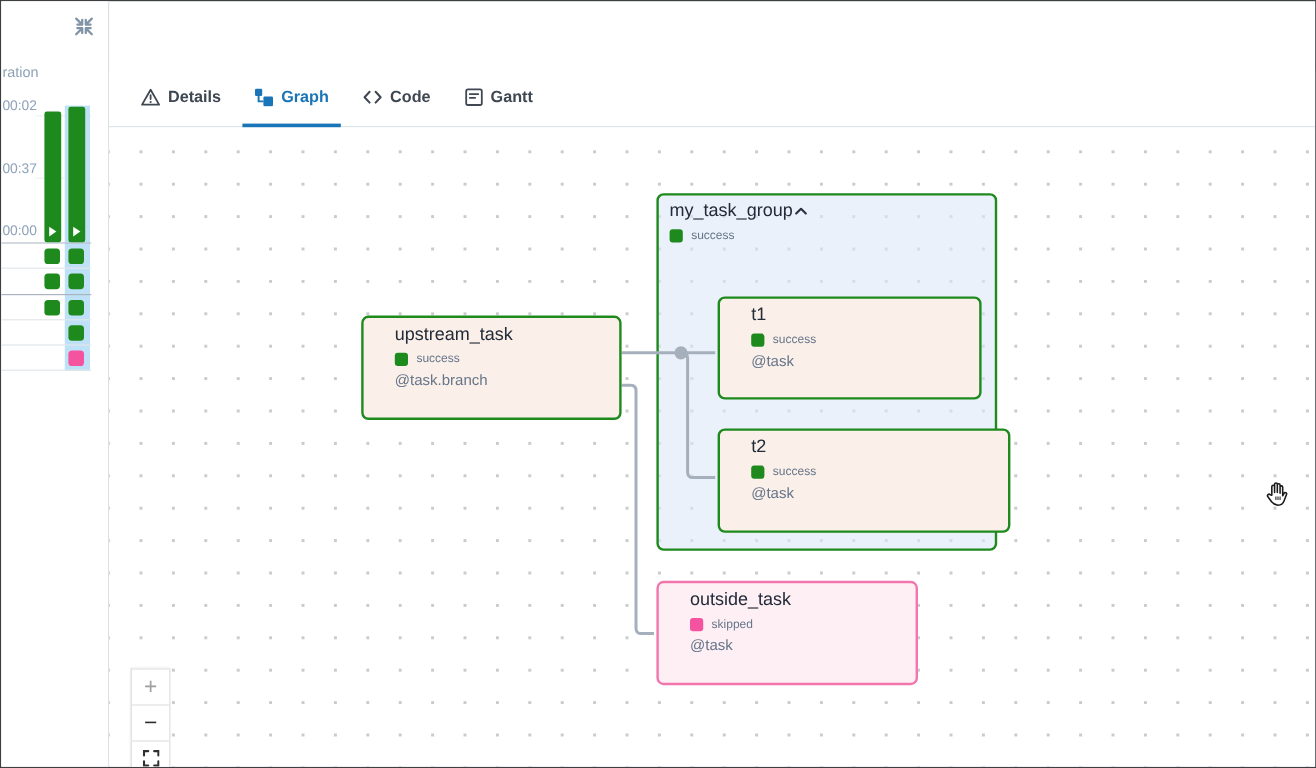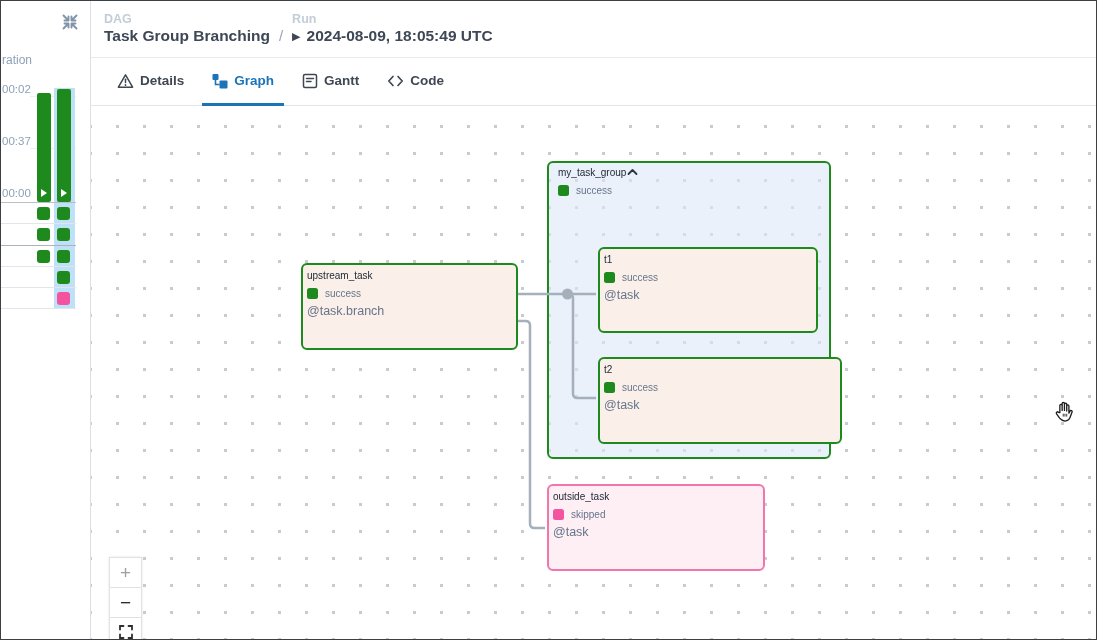--- a/index.html
+++ b/index.html
@@ -52,27 +52,27 @@
 
   
   .canvas{position:absolute;left:90px;top:106px;right:0;bottom:0;background:#fff;
     background-image:radial-gradient(circle,#c8cbd0 1.5px,transparent 1.6px);
     background-size:27px 27px;background-position:13px 6px;cursor:grab}
   .glayer{position:absolute;inset:0;pointer-events:none}
   .glayer > *{pointer-events:auto}
   .edges{position:absolute;inset:0;pointer-events:none}
 
   .tgroup{position:absolute;left:546px;top:160px;width:284px;height:298px;background:var(--groupfill);border:2px solid var(--success);border-radius:6px;padding:4px 9px;cursor:pointer}
-  .node{position:absolute;background:var(--peach);border:2px solid var(--success);border-radius:6px;padding:5px 4px;cursor:pointer}
+  .node{position:absolute;background:var(--peach);border:2px solid var(--success);border-radius:6px;padding:5px 26px;cursor:pointer}
   .node.pink{background:var(--pinkfill);border-color:var(--pink-border)}
   .n-upstream{left:300px;top:262px;width:217px;height:87px}
   .n-t1{left:597px;top:246px;width:220px;height:86px}
   .n-t2{left:597px;top:356px;width:244px;height:87px}
   .n-outside{left:546px;top:483px;width:218px;height:87px}
-  .node-title{font-size:10px;font-weight:500;color:#222b38;margin-bottom:7px;display:flex;align-items:flex-start;gap:1px}
+  .node-title{font-size:15px;font-weight:500;color:#222b38;margin-bottom:7px;display:flex;align-items:flex-start;gap:1px}
   .status-row{display:flex;gap:7px;font-size:10px;color:var(--muted);margin-bottom:5px}
   .status-dot{width:11px;height:11px;border-radius:2.5px;flex:none}
   .status-dot.success{background:var(--success)}
   .status-dot.skipped{background:var(--skipped)}
   .operator{font-size:12.5px;color:var(--muted)}
 
   
   .zoom-controls{position:absolute;left:108px;top:556px;width:33px;box-shadow:0 0 2px rgba(0,0,0,.12)}
   .zbtn{width:33px;height:30px;background:#fff;border:1px solid #e2e2e2;border-bottom:none;display:flex;align-items:center;justify-content:center;font-size:19px;color:#2f2f2f;cursor:pointer}
   .zbtn:last-child{border-bottom:1px solid #e2e2e2}
@@ -124,36 +124,20 @@
           <span class="sq empty"></span>
           <span class="sq success"></span>
         </div>
         <div class="grid-row">
           <span class="sq empty"></span>
           <span class="sq skipped"></span>
         </div>
       </div>
   </div>
 
-  <div class="header">
-    <div class="crumbs">
-      <div class="crumb">
-        <div class="mini">DAG</div>
-        <div class="big">Task Group Branching</div>
-      </div>
-      <div class="slash">/</div>
-      <div class="crumb">
-        <div class="mini">Run</div>
-        <div class="big">
-          <span class="run-tri">▶</span>
-          <span>2024-08-09, 18:05:49 UTC</span>
-        </div>
-      </div>
-    </div>
-  </div>
 
   <div class="tabbar">
     <div class="tab">
       <span>
         <svg width="17" height="16" viewBox="0 0 17 16" fill="none" stroke="#3f4752" stroke-width="1.5" stroke-linejoin="round">
           <path d="M8.5 1.8 L15.6 14.2 H1.4 Z"></path>
             <path d="M8.5 6.2 v3.4" stroke-linecap="round"></path>
             <circle cx="8.5" cy="12" r="0.9" fill="#3f4752" stroke="none"></circle>
         </svg>
       </span>
@@ -164,34 +148,34 @@
         <svg width="16" height="16" viewBox="0 0 16 16" fill="#1a74b8">
           <rect x="0.5" y="1" width="6" height="6" rx="1"></rect>
           <rect x="7.5" y="7.5" width="8" height="8" rx="1"></rect>
           <path d="M3.5 7 v4.5 h4" stroke="#1a74b8" stroke-width="1.6" fill="none"></path>
         </svg>
       </span>
       <span>Graph</span>
     </div>
     <div class="tab">
       <span>
+        <svg width="17" height="14" viewBox="0 0 17 14" fill="none" stroke="#3f4752" stroke-width="1.7" stroke-linecap="round" stroke-linejoin="round">
+          <path d="M6 2.5 L1.8 7 L6 11.5 M11 2.5 L15.2 7 L11 11.5"></path>
+        </svg>
+      </span>
+      <span>Code</span>
+    </div>
+    <div class="tab">
+      <span>
         <svg width="16" height="16" viewBox="0 0 16 16" fill="none" stroke="#3f4752" stroke-width="1.5">
           <rect x="1.5" y="1.5" width="13" height="13" rx="1.5"></rect>
           <path d="M4.5 5.5 h7 M4.5 8.5 h4.5" stroke-linecap="round"></path>
         </svg>
       </span>
       <span>Gantt</span>
-    </div>
-    <div class="tab">
-      <span>
-        <svg width="17" height="14" viewBox="0 0 17 14" fill="none" stroke="#3f4752" stroke-width="1.7" stroke-linecap="round" stroke-linejoin="round">
-          <path d="M6 2.5 L1.8 7 L6 11.5 M11 2.5 L15.2 7 L11 11.5"></path>
-        </svg>
-      </span>
-      <span>Code</span>
     </div>
   </div>
 
   <div class="canvas"></div>
 
   <div class="glayer">
 
     <div class="tgroup">
       <div class="node-title">
         <span>my_task_group</span>

